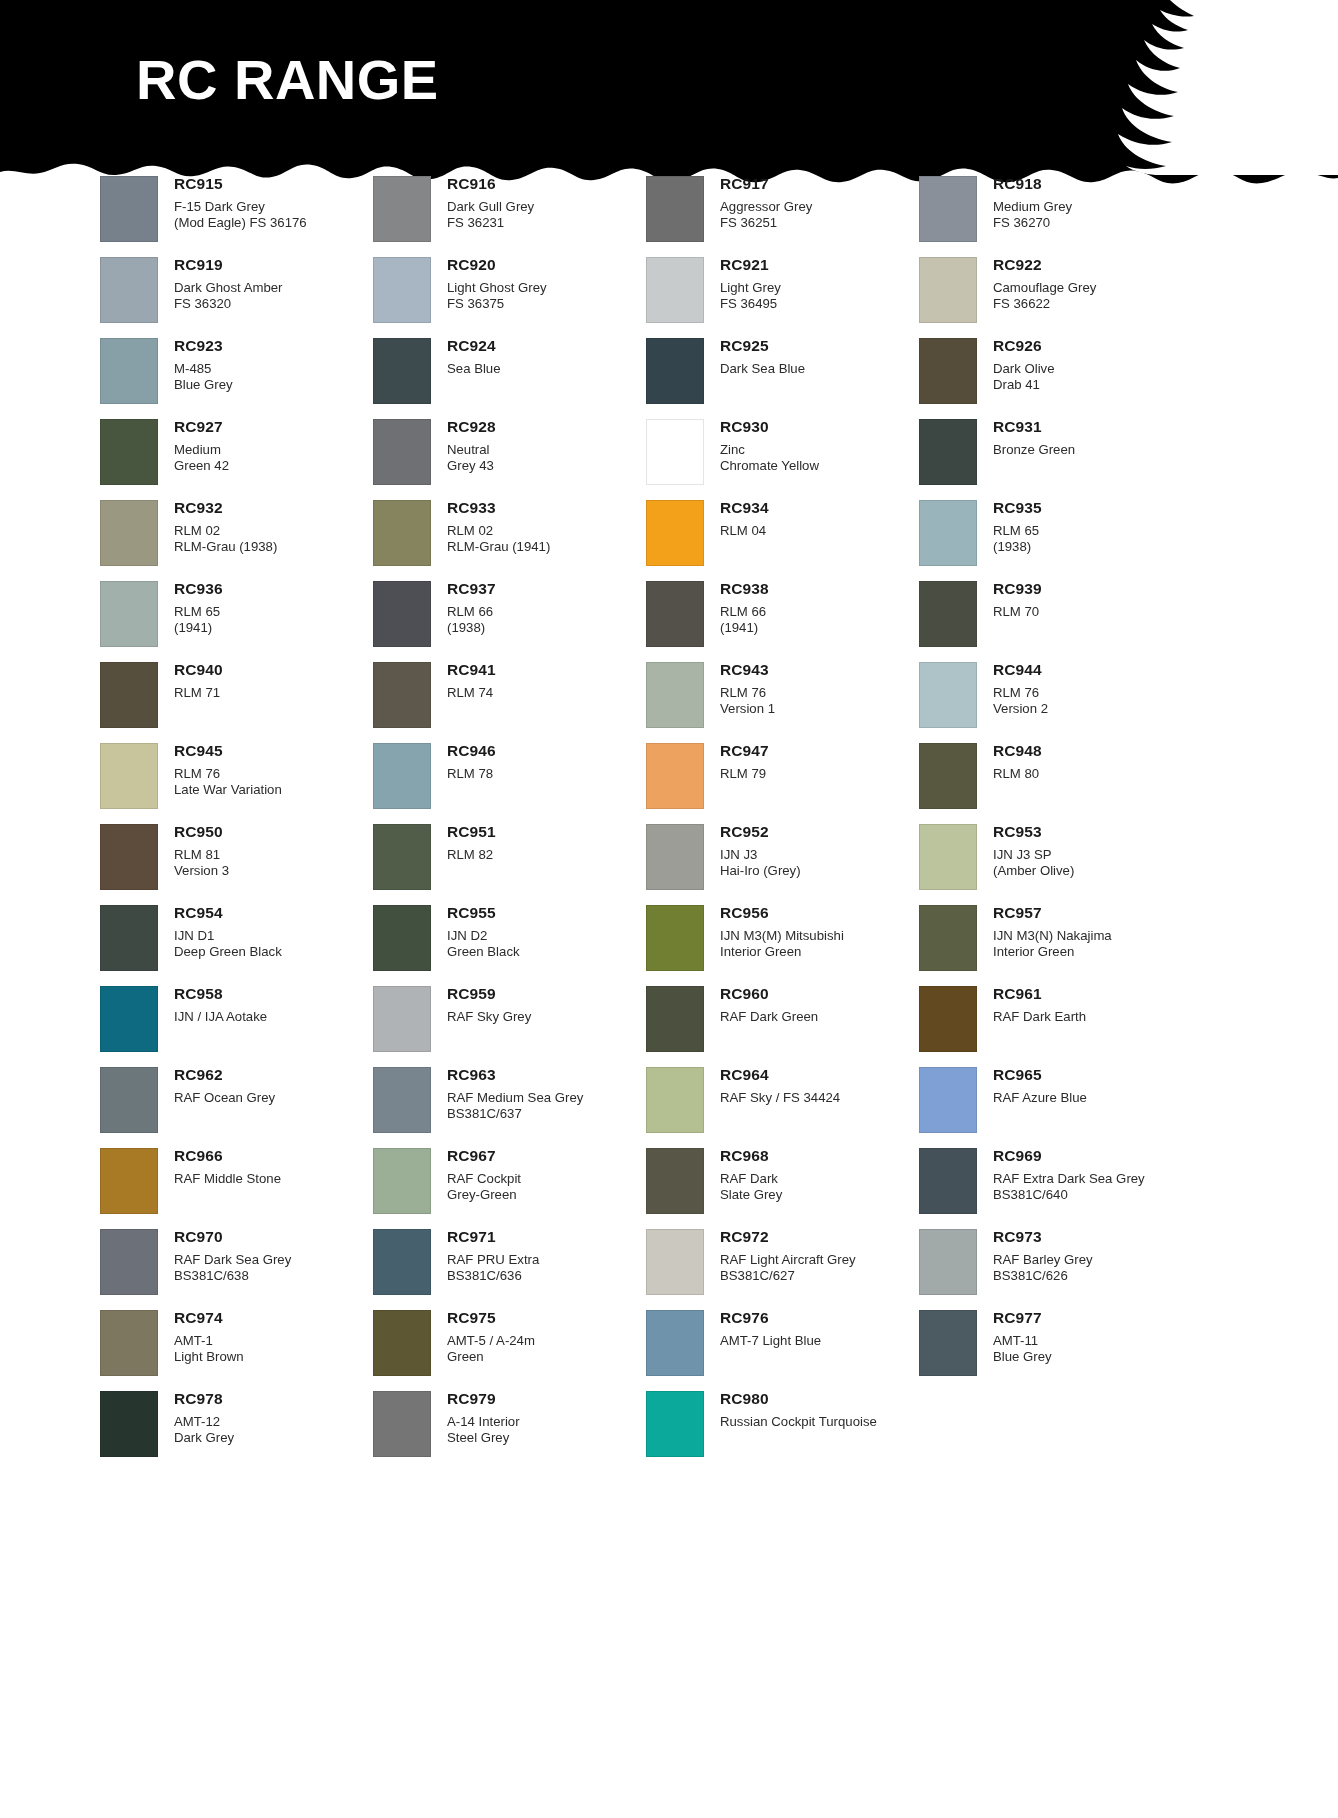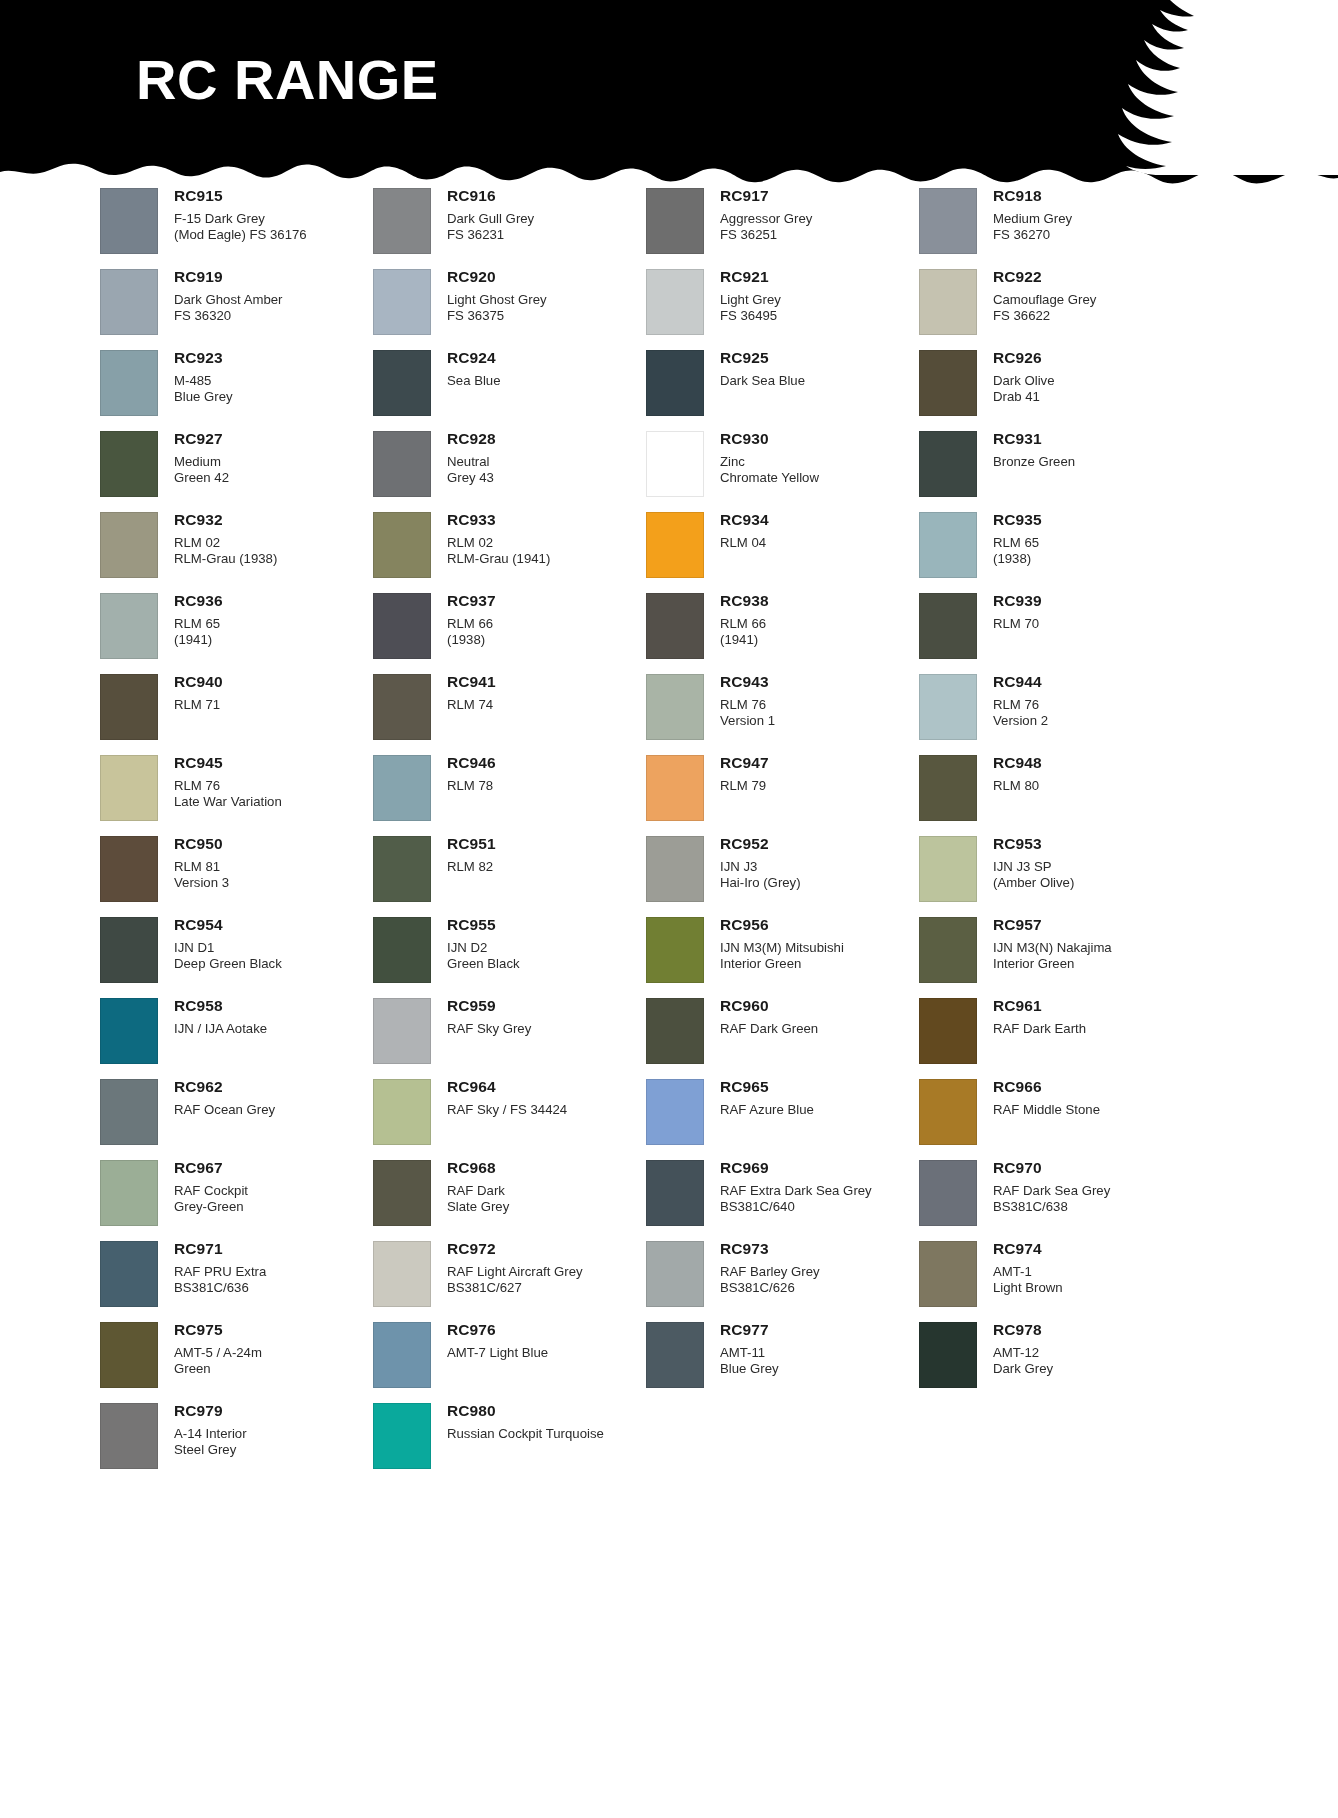--- a/index.html
+++ b/index.html
@@ -53,21 +53,21 @@
     top: 0;
     width: 230px;
     height: 175px;
     display: block;
   }
 
   
   #paint-grid {
     position: absolute;
     left: 100px;
-    top: 188px;
+    top: 176px;
     width: 1140px;
     display: grid;
     grid-template-columns: repeat(4, 240px);
     column-gap: 33px;
     row-gap: 0px;
   }
   .paint-item {
     display: flex;
     align-items: flex-start;
     height: 81px;
@@ -554,20 +554,30 @@
     <div class="paint-item">
       <div class="swatch" style="background: rgb(107, 119, 123);"></div>
       <div class="chip-text">
         <div class="chip-code">RC962</div>
         <div class="chip-desc">
           <span class="line">RAF Ocean Grey</span>
         </div>
       </div>
     </div>
     <div class="paint-item">
+      <div class="swatch" style="background: rgb(120, 133, 143);"></div>
+      <div class="chip-text">
+        <div class="chip-code">RC963</div>
+        <div class="chip-desc">
+          <span class="line">RAF Medium Sea Grey</span>
+          <span class="line">BS381C/637</span>
+        </div>
+      </div>
+    </div>
+    <div class="paint-item">
       <div class="swatch" style="background: rgb(181, 192, 146);"></div>
       <div class="chip-text">
         <div class="chip-code">RC964</div>
         <div class="chip-desc">
           <span class="line">RAF Sky / FS 34424</span>
         </div>
       </div>
     </div>
     <div class="paint-item">
       <div class="swatch" style="background: rgb(127, 160, 212);"></div>

